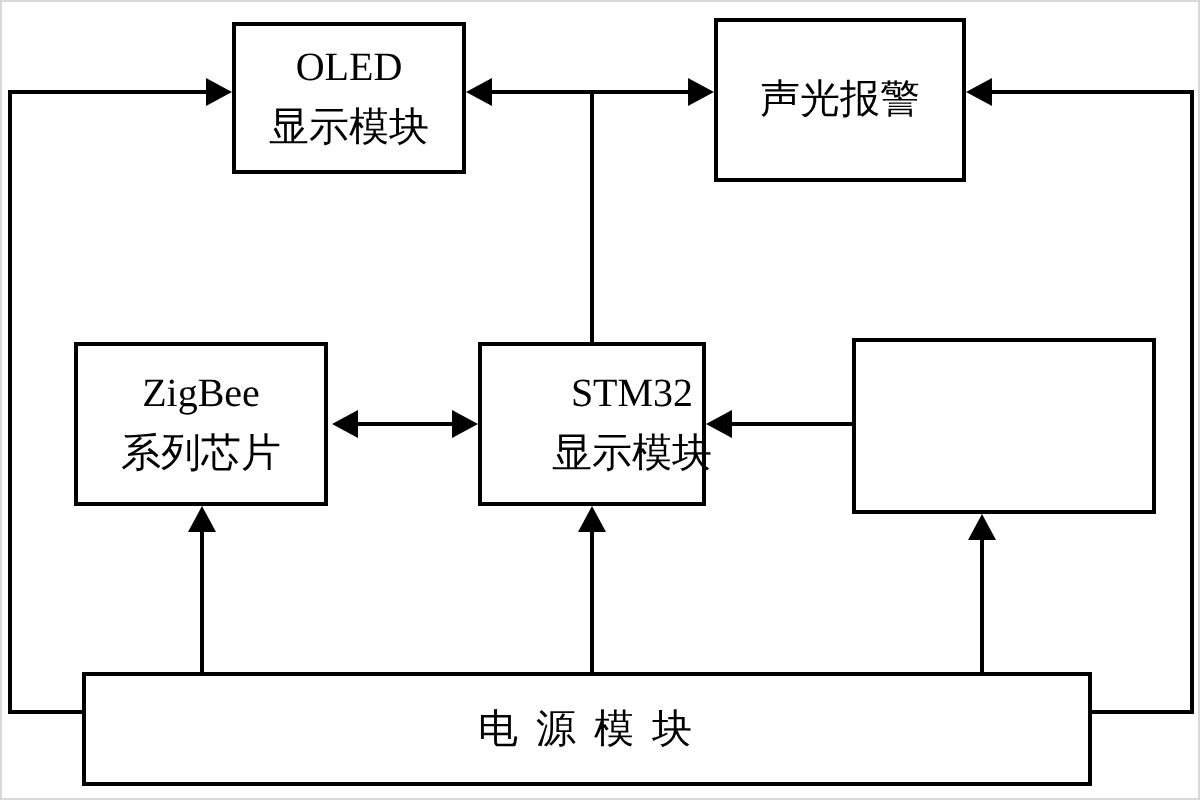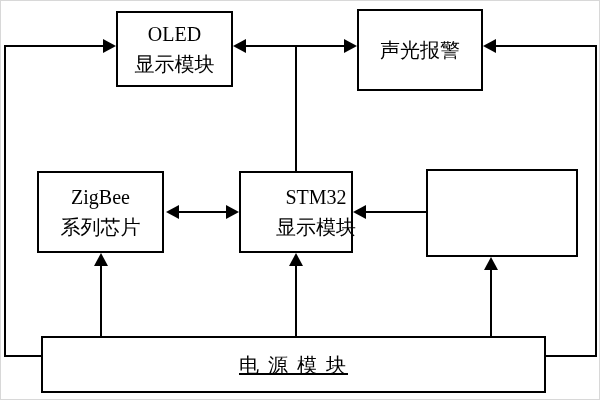--- a/index.html
+++ b/index.html
@@ -33,21 +33,21 @@
     font-size: 20px;
     line-height: 30px;
     white-space: nowrap;
   }
   #box-oled   { left: 115px; top: 10px;  width: 117px; height: 76px; }
   #box-alarm  { left: 356px; top: 8px;   width: 126px; height: 82px; gap: 16px; }
   #box-zigbee { left: 36px;  top: 170px; width: 127px; height: 82px; }
   #box-stm32  { left: 238px; top: 170px; width: 114px; height: 82px; padding-left: 40px; }
   #box-sensor { left: 425px; top: 168px; width: 152px; height: 88px; }
   #box-power  { left: 40px;  top: 335px; width: 505px; height: 57px; }
-  #box-power .box-line { letter-spacing: 2px; text-decoration: underline; }
+  #box-power .box-line { letter-spacing: 2px; }
 
   .line {
     position: absolute;
     background: #000000;
   }
   .arr {
     position: absolute;
     width: 0;
     height: 0;
   }

